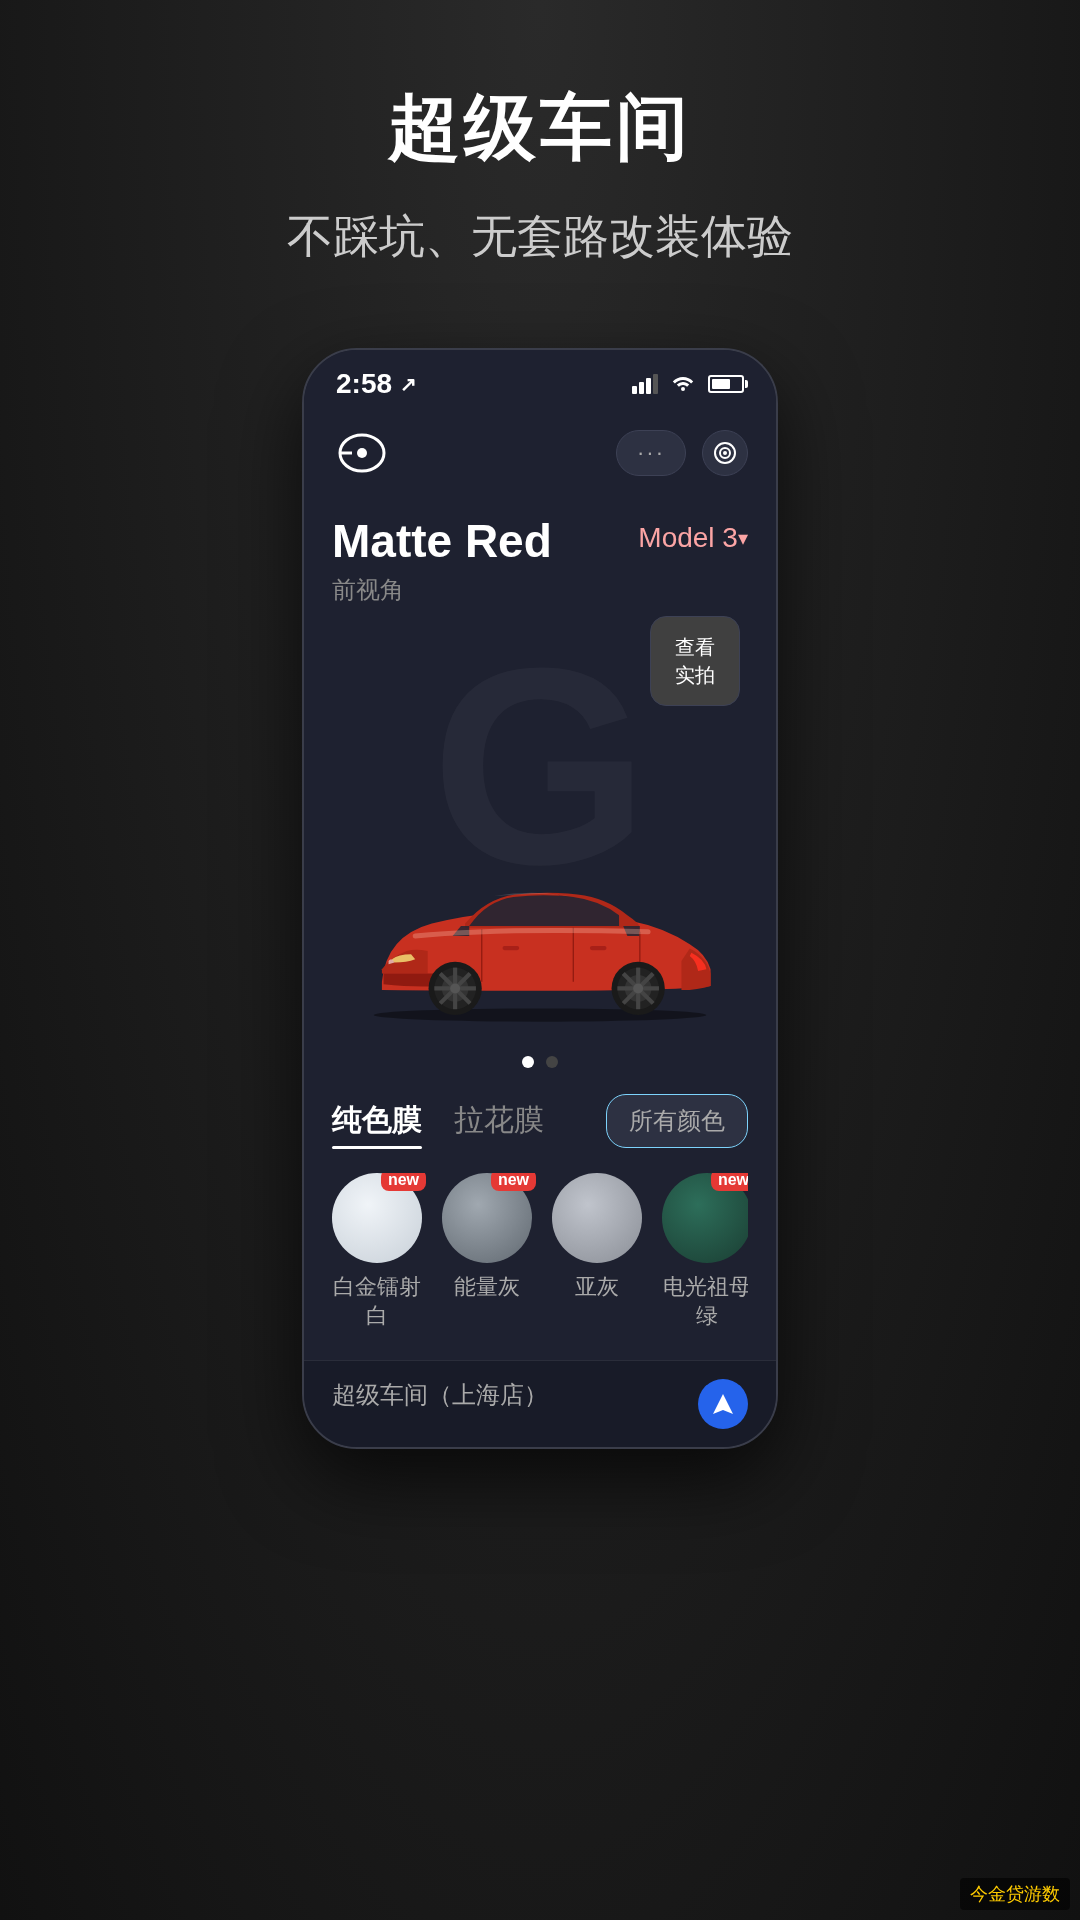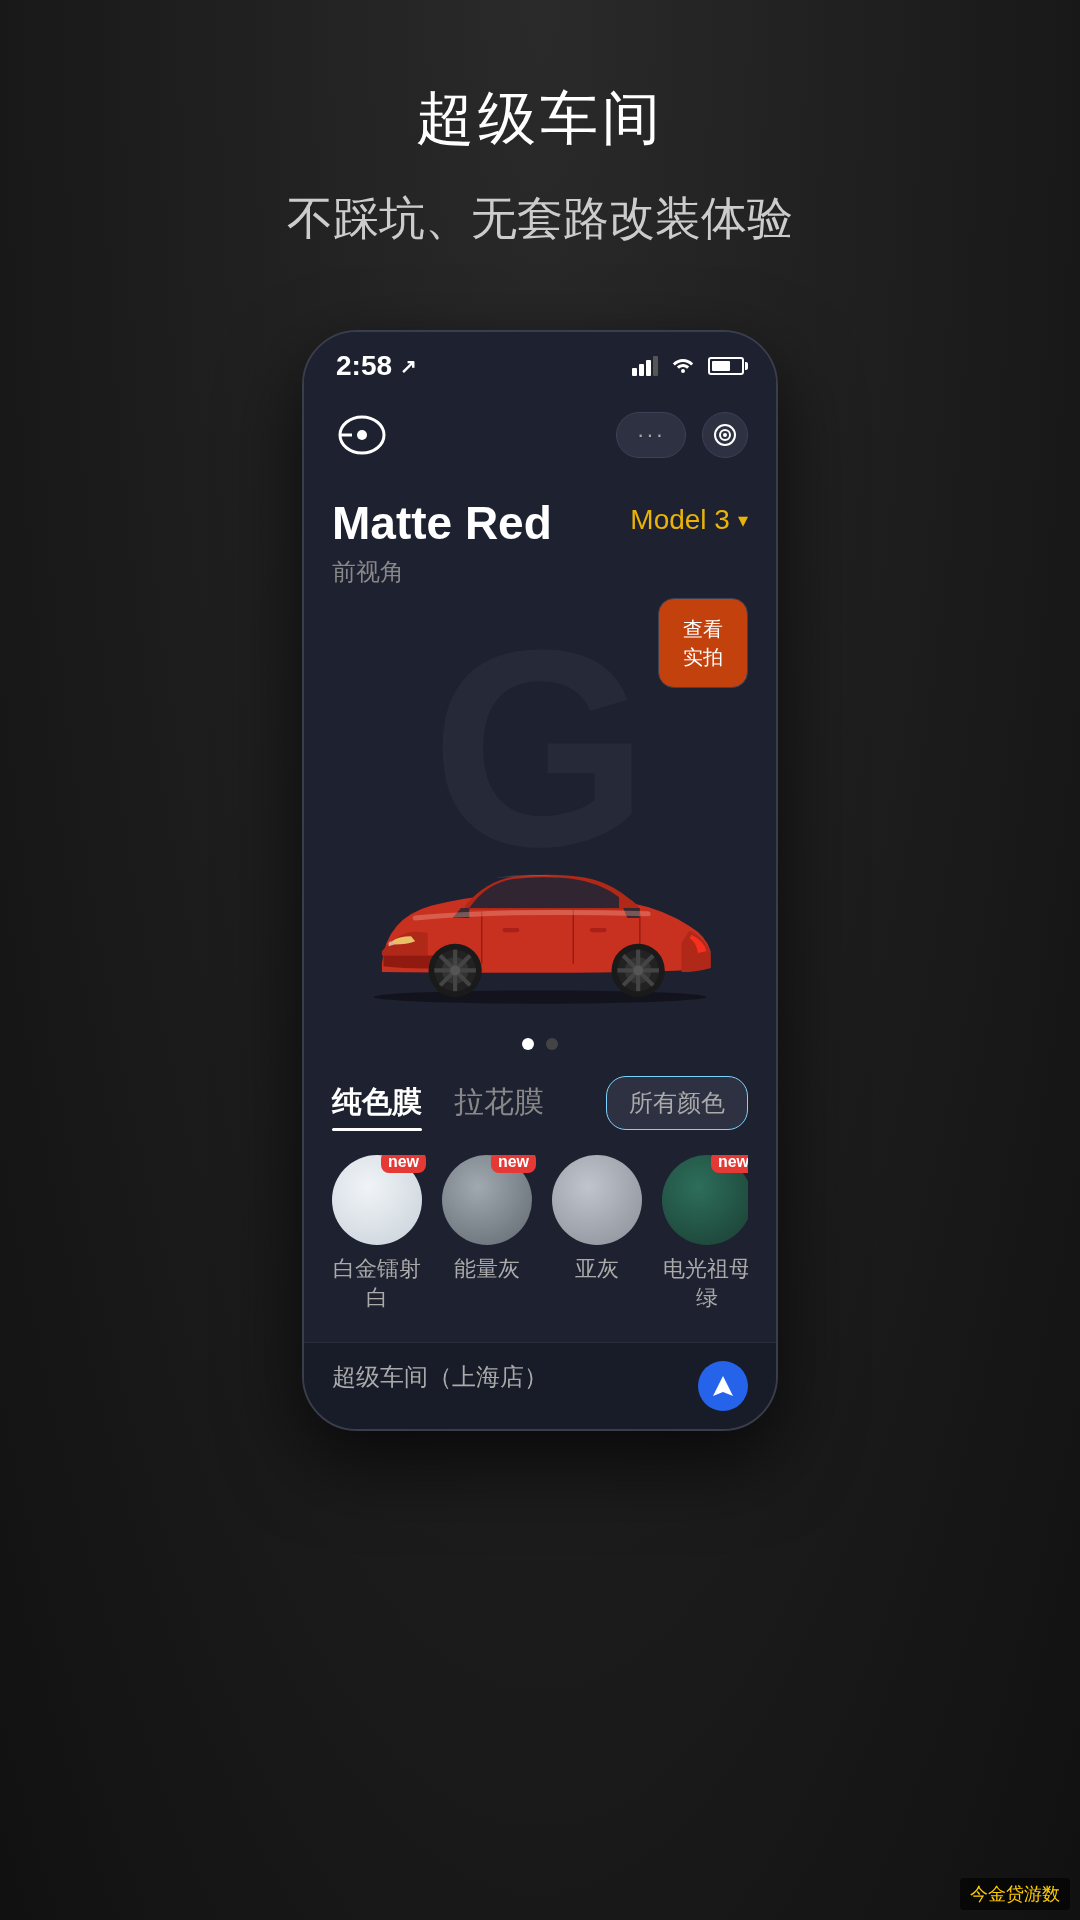--- a/index.html
+++ b/index.html
@@ -17,22 +17,22 @@
       width: 1080px;
       min-height: 1920px;
       background: radial-gradient(ellipse at center top, #2a2a2a 0%, #111111 100%);
       display: flex;
       flex-direction: column;
       align-items: center;
       padding-top: 80px;
     }
 
     .page-title {
-      font-size: 58px;
-      font-weight: 400;
+      font-size: 72px;
+      font-weight: 700;
       color: #ffffff;
       letter-spacing: 4px;
       text-align: center;
       margin-bottom: 30px;
     }
 
     .page-subtitle {
       font-size: 46px;
       color: #cccccc;
       text-align: center;
@@ -194,22 +194,22 @@
 
     .car-name {
       font-size: 46px;
       font-weight: 700;
       color: #ffffff;
     }
 
     .model-selector {
       display: flex;
       align-items: center;
-      gap: 8px;
-      color: #eab308;
+      gap: 0;
+      color: #fca5a5;
       font-size: 28px;
       cursor: pointer;
       padding-top: 8px;
     }
 
     .chevron-down {
       font-size: 20px;
     }
 
     .car-angle {
@@ -233,24 +233,24 @@
       color: rgba(255,255,255,0.04);
       font-weight: 900;
       user-select: none;
       z-index: 0;
       line-height: 1;
     }
 
     .real-shot-btn {
       position: absolute;
       top: 0;
-      right: 0;
+      right: 8px;
       width: 90px;
       height: 90px;
-      background: #c2410c;
+      background: #404040;
       border-radius: 16px;
       display: flex;
       flex-direction: column;
       align-items: center;
       justify-content: center;
       cursor: pointer;
       z-index: 10;
       border: 1px solid #3d4155;
     }
 

